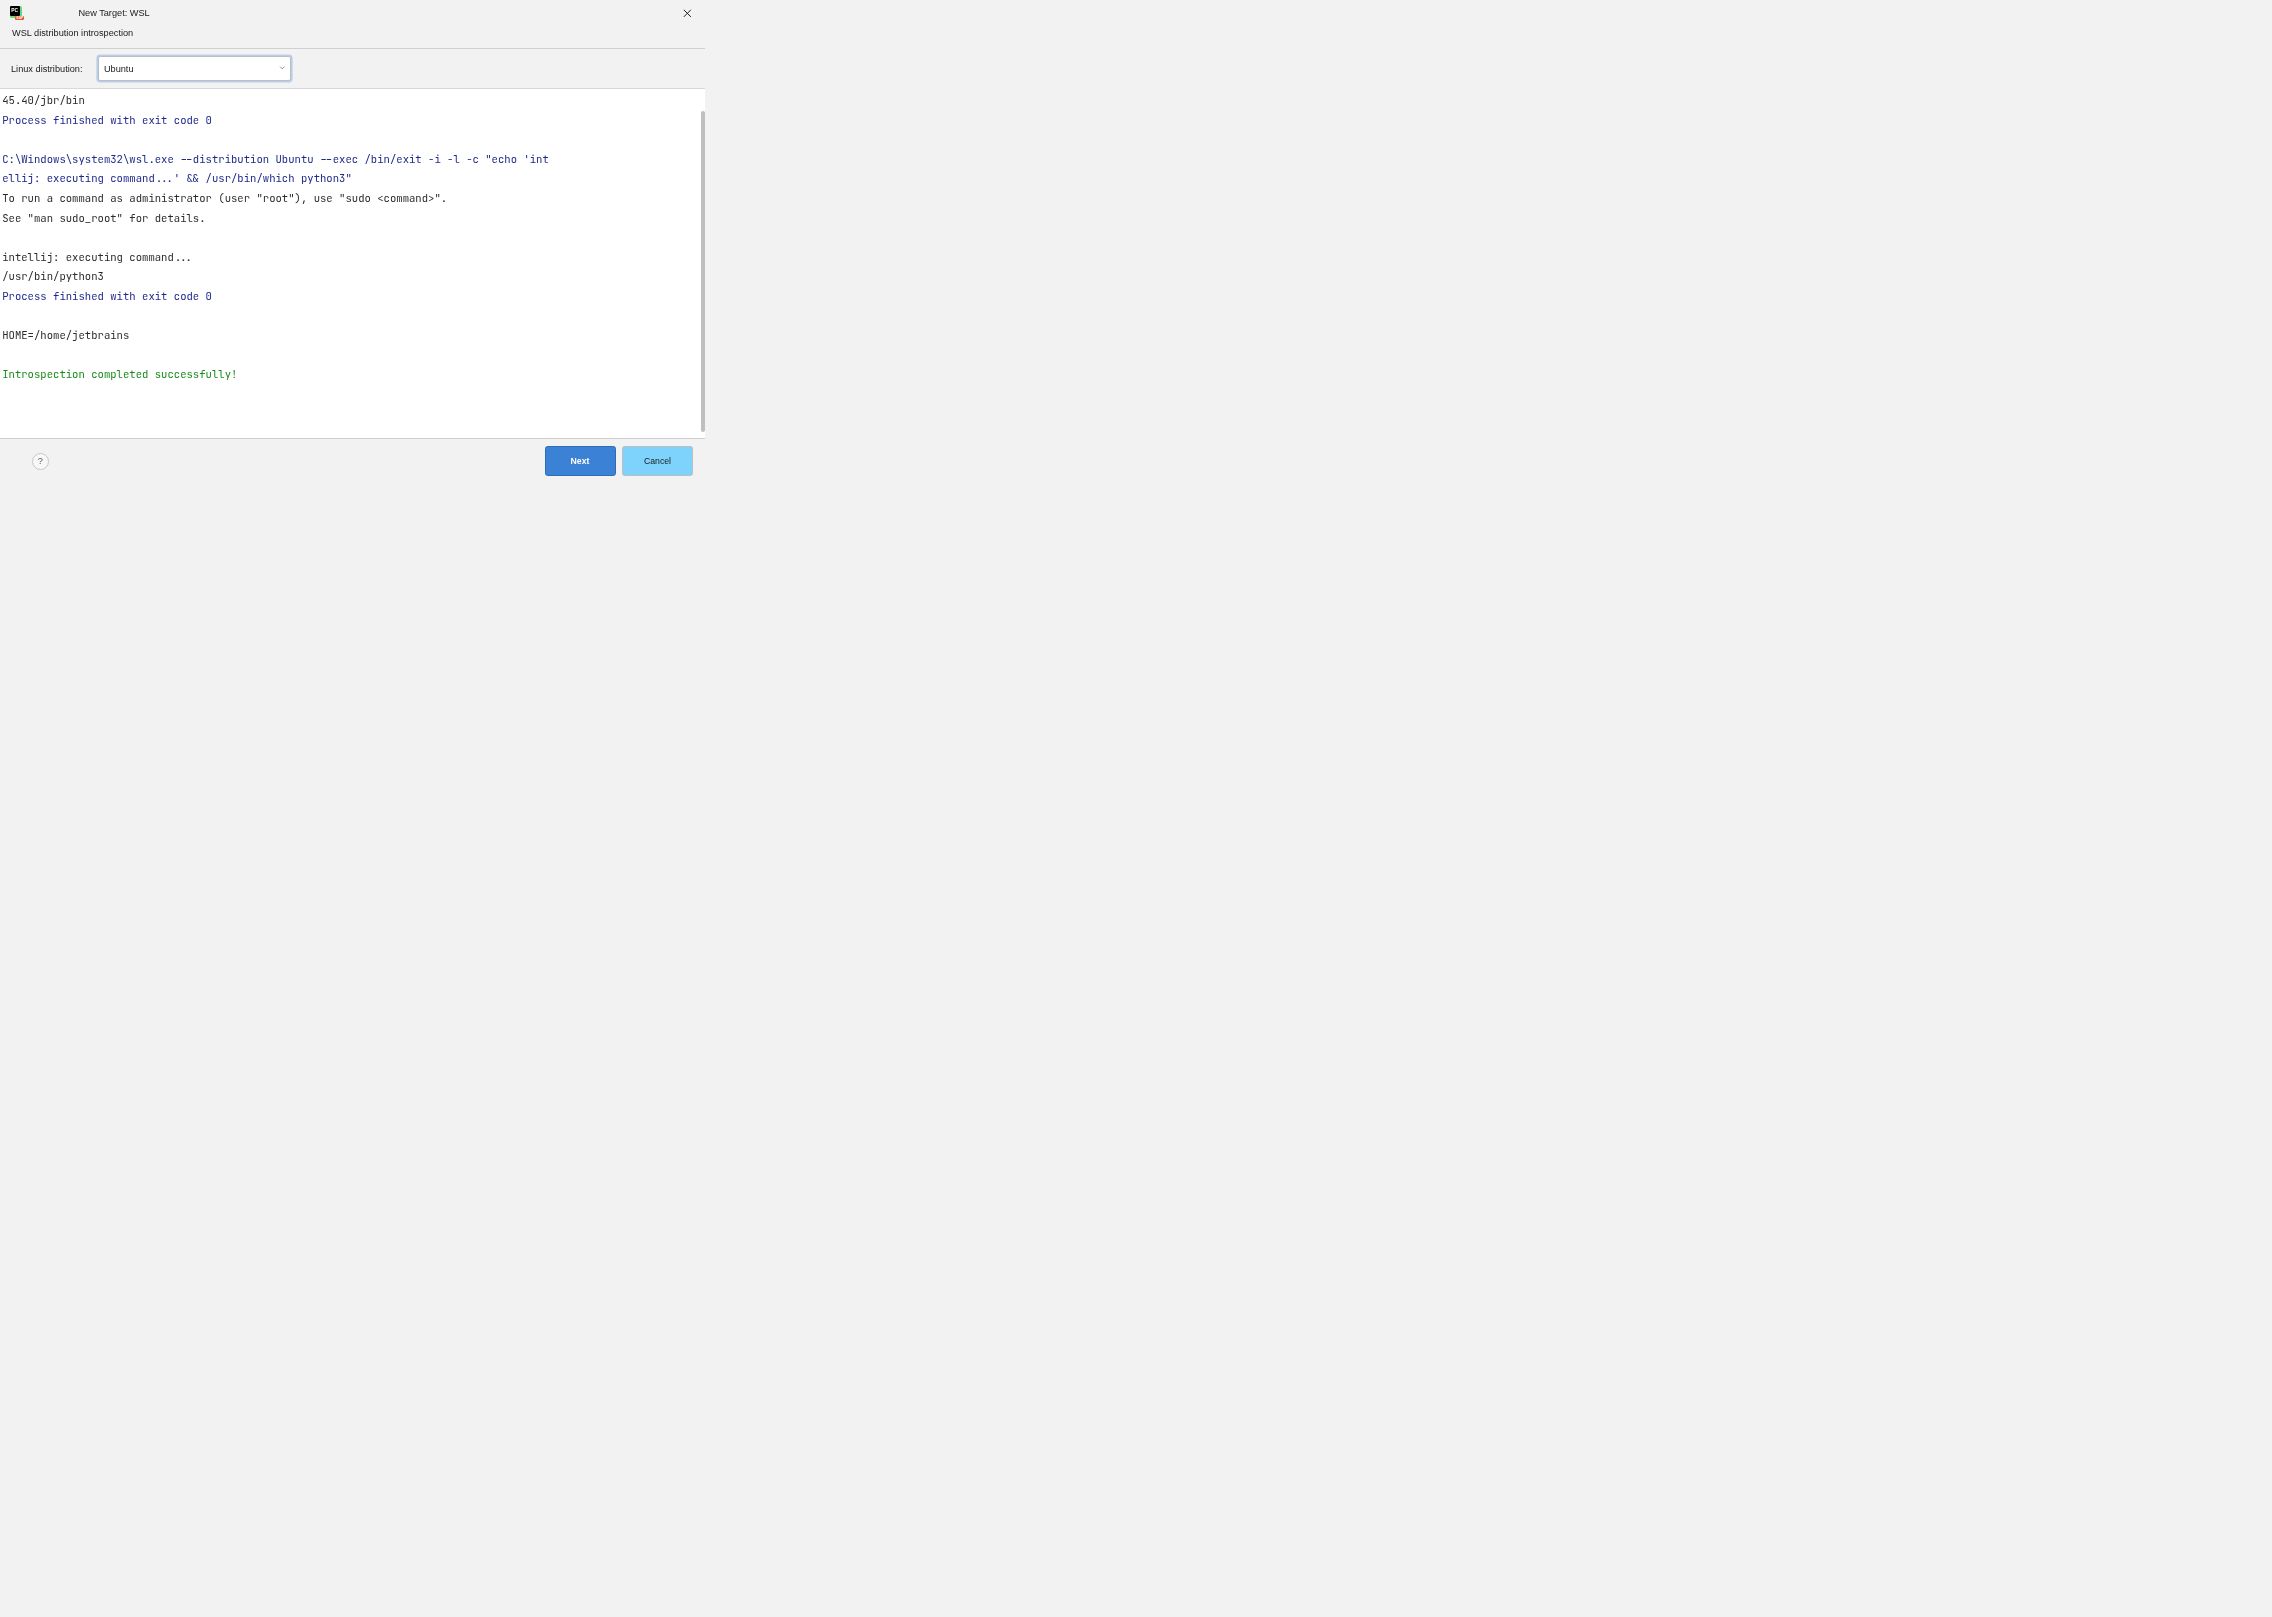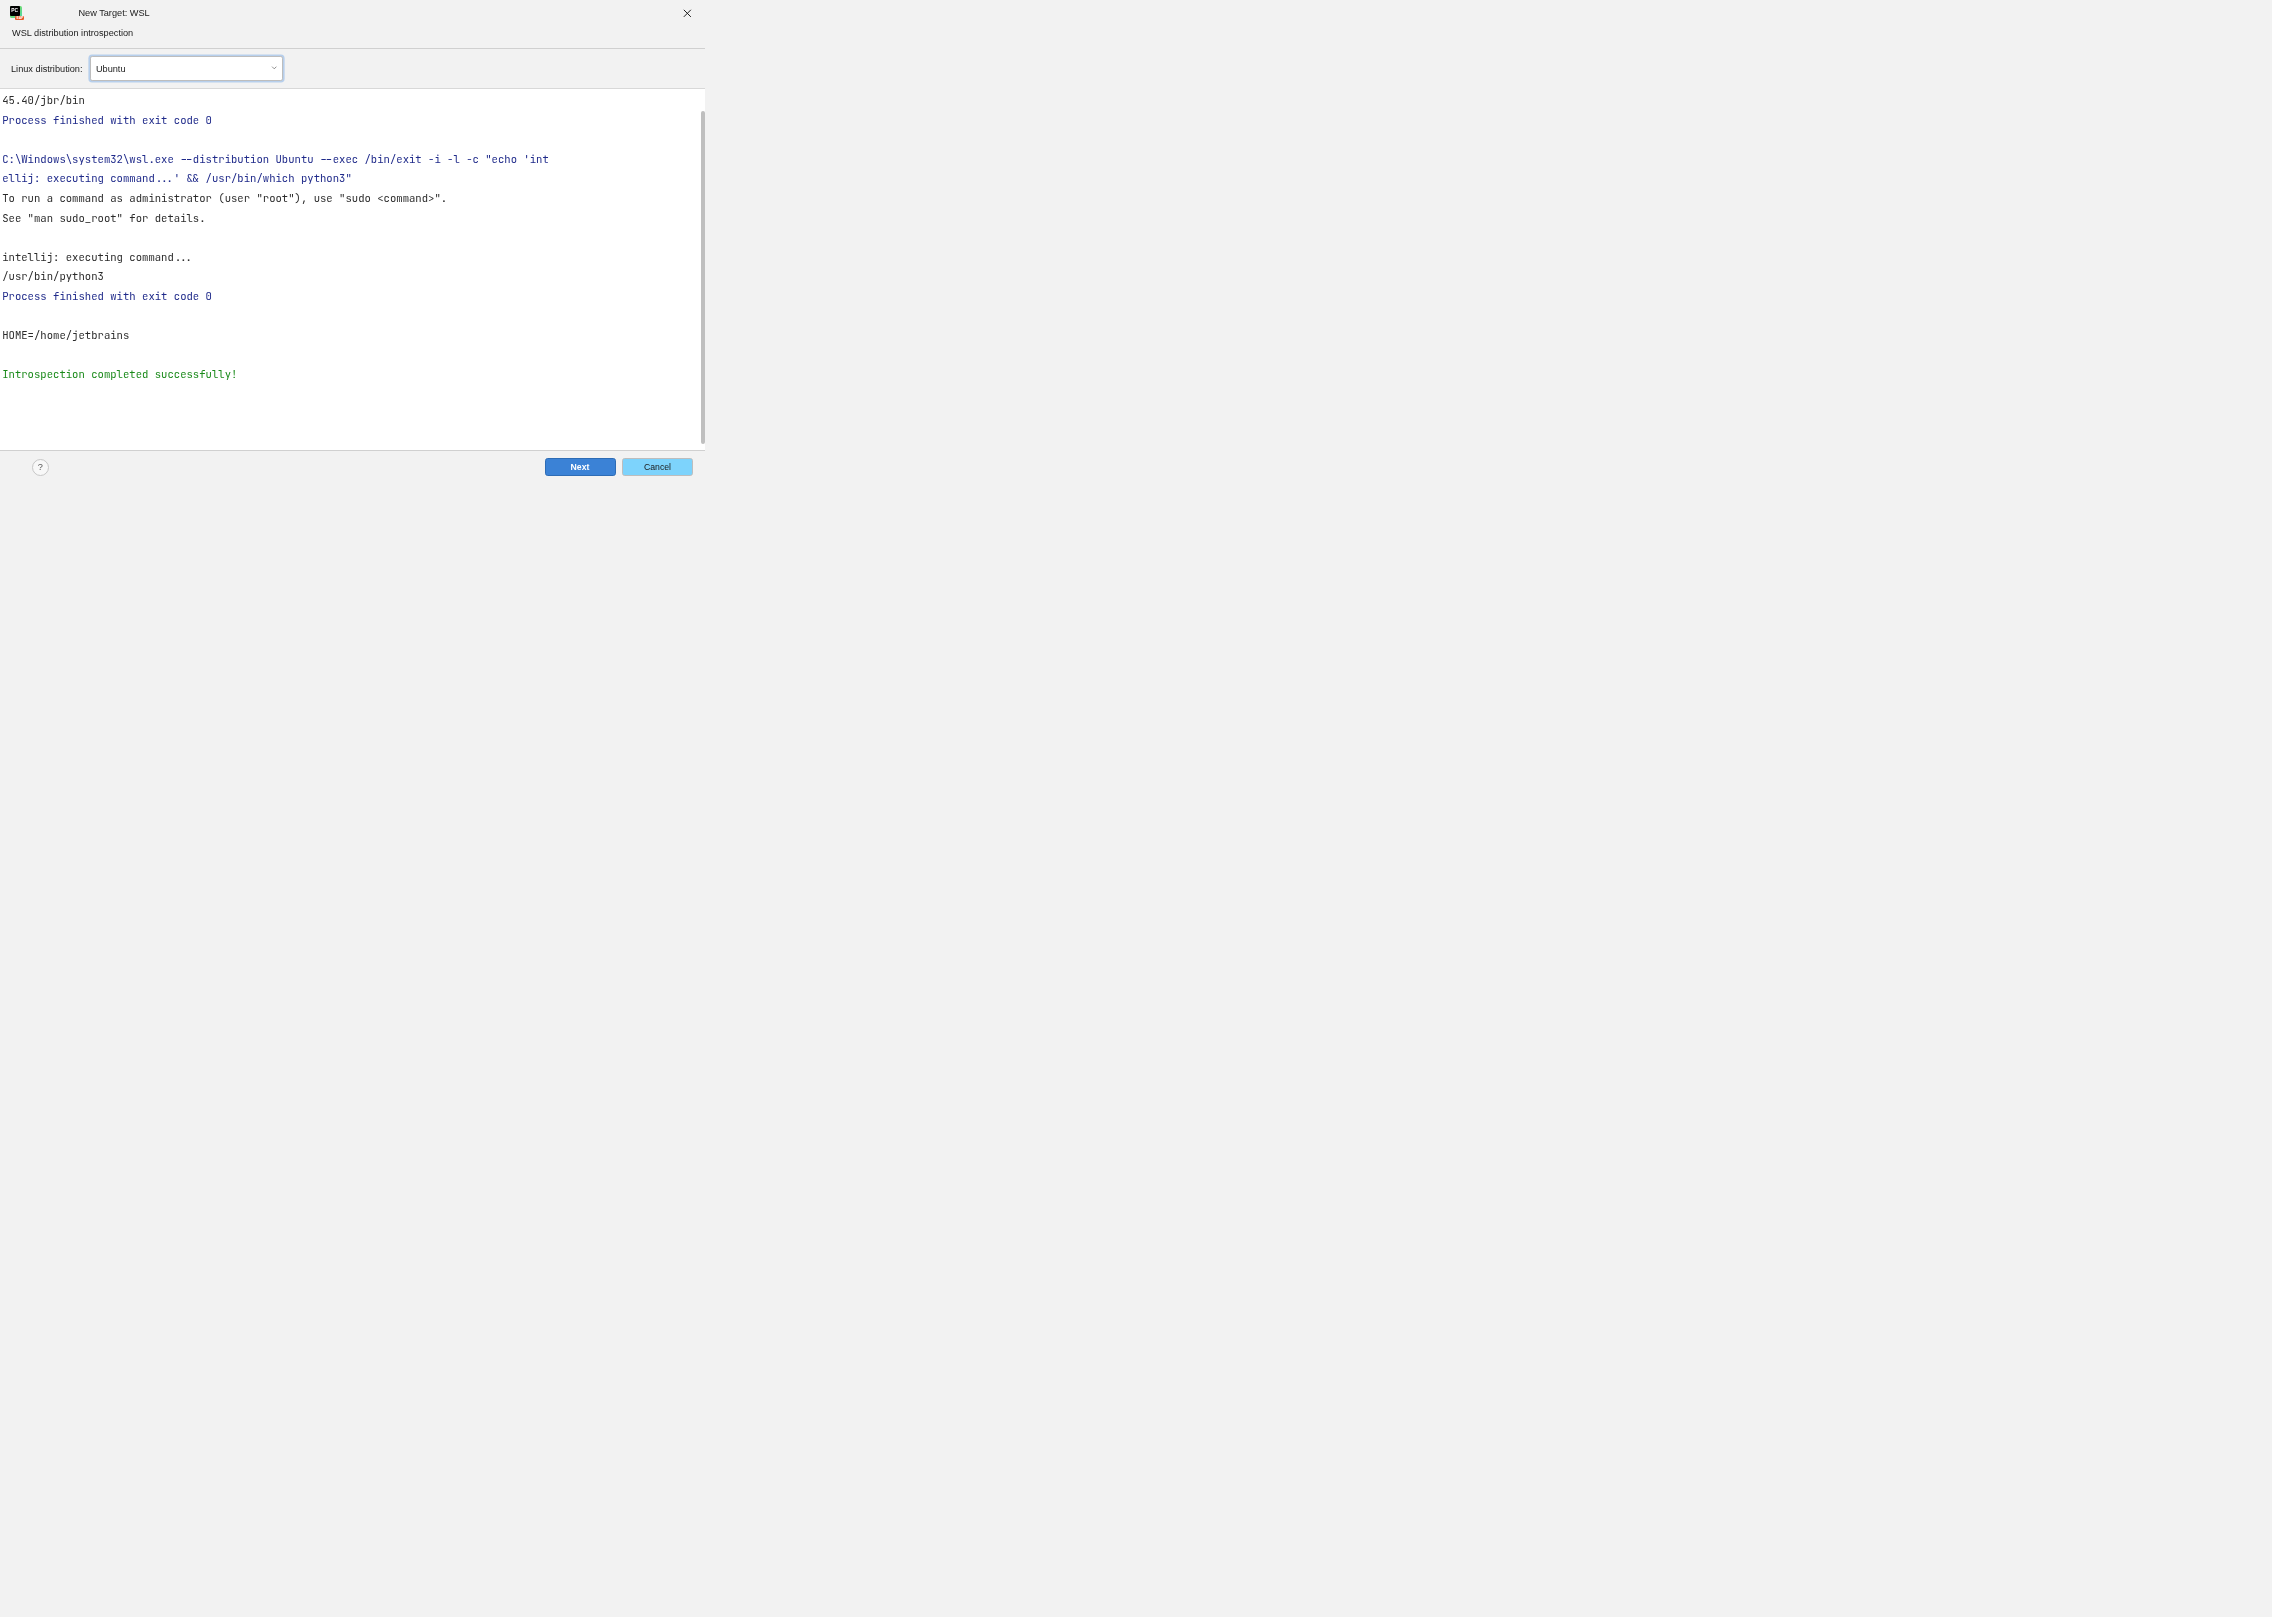--- a/index.html
+++ b/index.html
@@ -87,21 +87,21 @@
       color: #1a1a1a;
     }
     .hr {
       border: none;
       border-top: 0.5px solid #d0d0d0;
     }
     .form-row {
       display: flex;
       align-items: center;
       padding: 7.6px 11px 6.5px 11px;
-      gap: 7px;
+      gap: 15px;
     }
     .form-label {
       font-size: 9.2px;
       color: #1a1a1a;
     }
     .select-wrap {
       position: relative;
       width: 193px;
     }
     .select {
@@ -164,21 +164,21 @@
       border-radius: 50%;
       border: 0.5px solid #c7c7c7;
       background: #f8f8f8;
       display: flex; align-items: center; justify-content: center;
       font-size: 9.2px; color: #555;
       cursor: pointer;
       margin-left: 19.6px;
     }
     .spacer { flex: 1; }
     .btn {
-      height: 18px;
+      height: 30px;
       padding: 0 13px;
       border-radius: 2.7px;
       font-size: 8.7px;
       cursor: pointer;
       display: inline-flex;
       align-items: center;
       justify-content: center;
       min-width: 59px;
     }
     .btn-primary {

